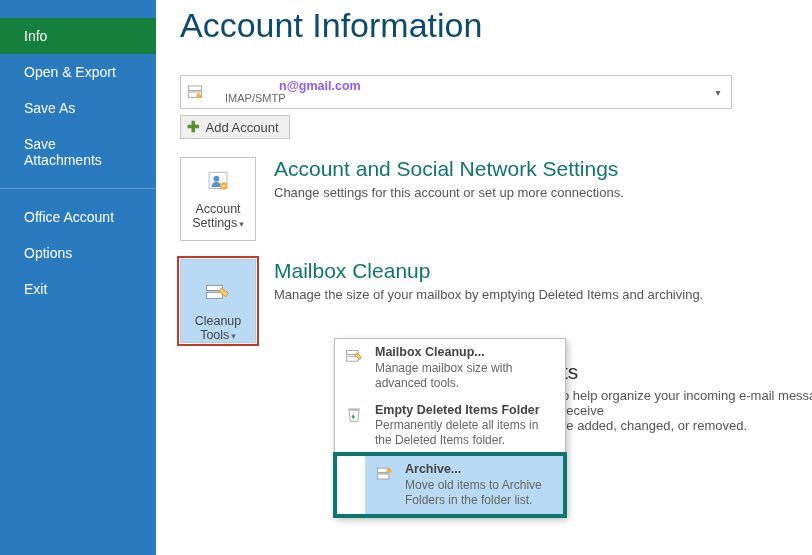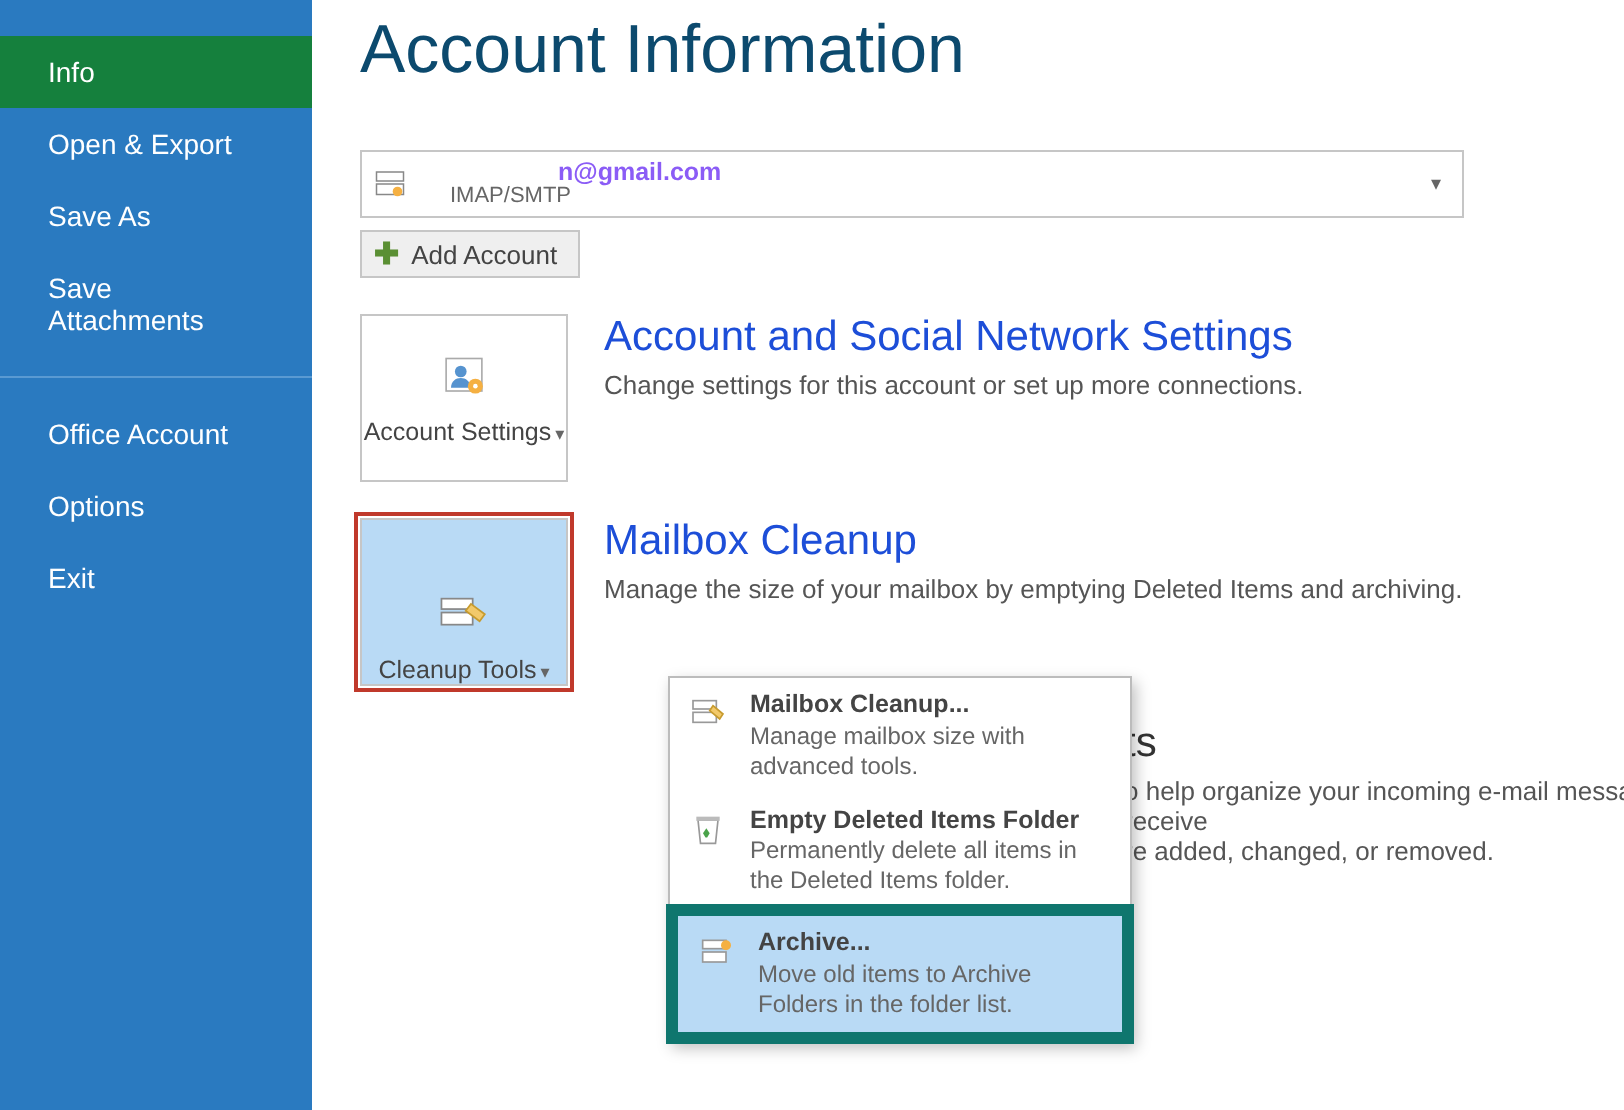--- a/index.html
+++ b/index.html
@@ -23,37 +23,37 @@
   .account-row .atext { flex:1; display:flex; flex-direction:column; line-height: 1.05; font-size: 12.5px; color:#333; }
   .account-row .email { color:#8b5cf6;font-weight:bold; }
   .account-row .proto { font-size: 11px; color:#666; margin-left: 16px; }
   .account-row .drop { width: 26px; text-align:center; color:#666; font-size:10px; }
 
   .add-account { margin-top: 6px; display:inline-flex; align-items:center; border:1px solid #c6c6c6; height:24px; padding: 0 10px 0 6px; font-size:13px; color:#444; cursor:pointer; gap:6px; }
   .add-account .plus { color:#5a8f33; font-weight:bold; font-size:15px; }
 
   
   .section { display:flex; gap:18px; margin-top: 18px; }
-  .btncard { border:1px solid #c6c6c6; width: 104px; height: 84px; display:flex; flex-direction:column; align-items:center; justify-content:center; text-align:center; font-size:12.5px; color:#444; cursor:pointer; background:#fff; }
+  .btncard { border:1px solid #c6c6c6; width: 76px; height: 84px; display:flex; flex-direction:column; align-items:center; justify-content:center; text-align:center; font-size:12.5px; color:#444; cursor:pointer; background:#fff; }
   .btncard .caret { font-size:9px; margin-left:2px; color:#666; }
   .btncard.hl { background:#b9daf5; outline:2px solid #c0392b; outline-offset:1px;justify-content:flex-end; }
   .section-body { flex:1; }
-  .section-body h2 { font-weight:400; font-size:21px; color:#1d4ed8; margin-bottom:4px; }
+  .section-body h2 { font-weight:400; font-size:21px; color:#0f766e; margin-bottom:4px; }
   .section-body p { font-size:13px; color:#555; margin-bottom:4px; }
   .bullet-line { font-size:13px; color:#555; display:flex; align-items:center; gap:8px; }
   .bullet-line .sq { width:8px; height:8px; background:#ccc; display:inline-block; }
 
   
   .menu { position:absolute; left: 178px; top: 338px; width: 232px; background:#fff; border:1px solid #bcbcbc; box-shadow: 2px 3px 7px rgba(0,0,0,.25); }
   .menu-item { display:flex; gap:10px; padding: 6px 8px; align-items:flex-start; cursor:pointer; }
   .menu-item .micon { width:22px; display:flex; justify-content:center; padding-top:2px; }
   .menu-item .mtext { flex:1; font-size:12px; color:#666; line-height:1.25; }
   .menu-item .mtext .mtitle { font-weight:600; color:#444; font-size:12.5px; }
   .menu-item.sel { background:#b9daf5; }
-  .menu-hl { border:6px solid #0f766e; margin:-2px; }
+  .menu-hl { border:4px solid #0f766e; margin:-2px;padding-left:28px; }
 
   .blur { filter: blur(3px); color:#ccc !important; }
   .trunc { position:absolute; left:406px; top:360px; font-size:21px; color:#333; font-weight:400; }
   .trunc-p { position:absolute; left:406px; top:388px; font-size:13px; color:#555; width: 340px; }
 </style>
 </head>
 <body>
 
 <div class="app">
 

